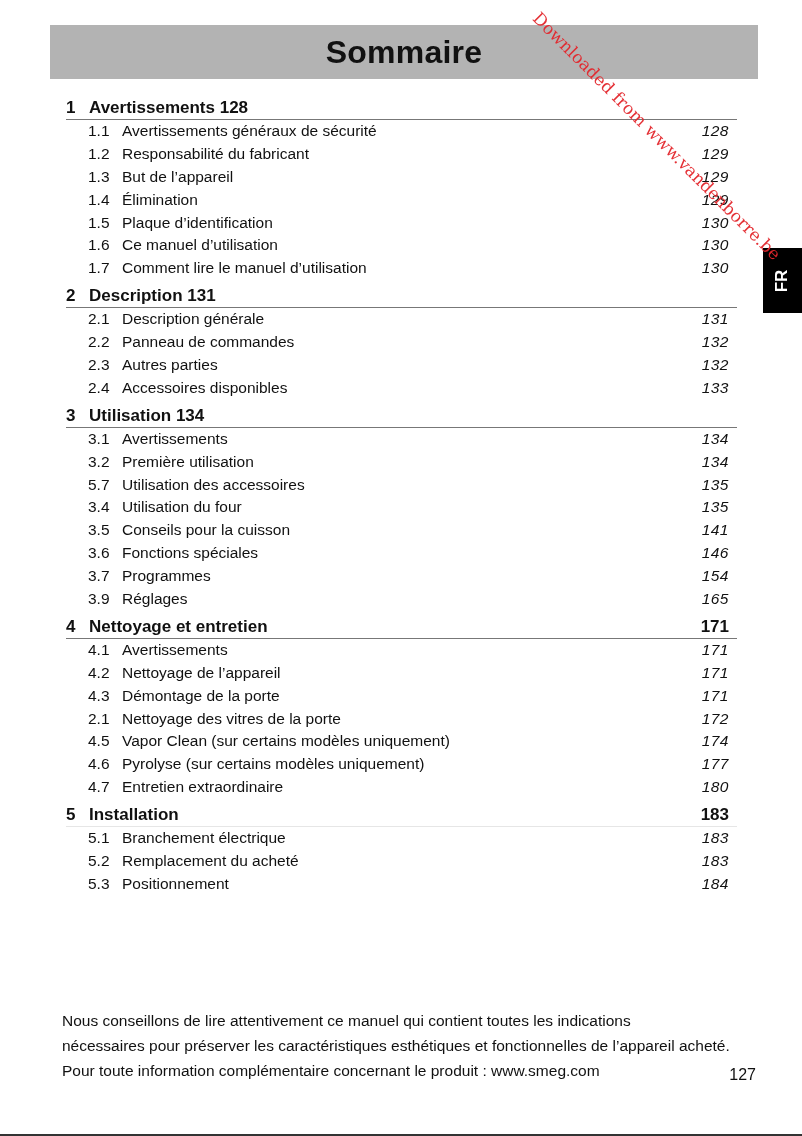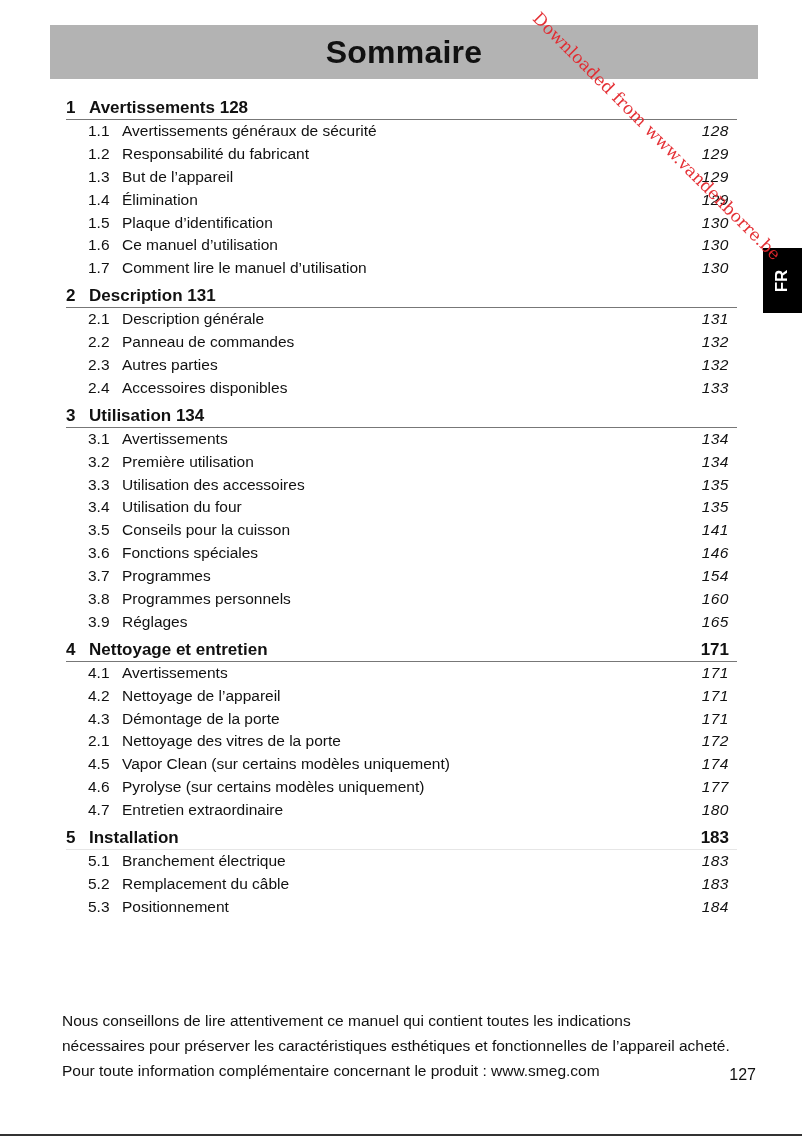--- a/index.html
+++ b/index.html
@@ -101,26 +101,25 @@
     <div class="chapter">
       <div class="chapter-head">
         <span class="num">3</span>
         <span class="label">Utilisation 134</span>
         <span class="page"></span>
       </div>
       <div class="rule"></div>
       <ul class="entries">
         <li class="entry"><span class="num">3.1</span><span class="label">Avertissements</span><span class="page">134</span></li>
         <li class="entry"><span class="num">3.2</span><span class="label">Première utilisation</span><span class="page">134</span></li>
-        <li class="entry"><span class="num">3.3</span><span class="label">Utilisation des accessoires</span><span class="page">135</span></li>
+        <li class="entry"><span class="num">5.7</span><span class="label">Utilisation des accessoires</span><span class="page">135</span></li>
         <li class="entry"><span class="num">3.4</span><span class="label">Utilisation du four</span><span class="page">135</span></li>
         <li class="entry"><span class="num">3.5</span><span class="label">Conseils pour la cuisson</span><span class="page">141</span></li>
         <li class="entry"><span class="num">3.6</span><span class="label">Fonctions spéciales</span><span class="page">146</span></li>
         <li class="entry"><span class="num">3.7</span><span class="label">Programmes</span><span class="page">154</span></li>
-        <li class="entry"><span class="num">3.8</span><span class="label">Programmes personnels</span><span class="page">160</span></li>
         <li class="entry"><span class="num">3.9</span><span class="label">Réglages</span><span class="page">165</span></li>
       </ul>
     </div>
     <div class="chapter">
       <div class="chapter-head">
         <span class="num">4</span>
         <span class="label">Nettoyage et entretien</span>
         <span class="page">171</span>
       </div>
       <div class="rule"></div>
@@ -136,21 +135,21 @@
     </div>
     <div class="chapter">
       <div class="chapter-head">
         <span class="num">5</span>
         <span class="label">Installation</span>
         <span class="page">183</span>
       </div>
       <div class="rule light"></div>
       <ul class="entries">
         <li class="entry"><span class="num">5.1</span><span class="label">Branchement électrique</span><span class="page">183</span></li>
-        <li class="entry"><span class="num">5.2</span><span class="label">Remplacement du câble</span><span class="page">183</span></li>
+        <li class="entry"><span class="num">5.2</span><span class="label">Remplacement du acheté</span><span class="page">183</span></li>
         <li class="entry"><span class="num">5.3</span><span class="label">Positionnement</span><span class="page">184</span></li>
       </ul>
     </div>
   </div>
 
 <div class="fr-tab">
   <span>FR</span>
 </div>
 
 <div class="intro">

